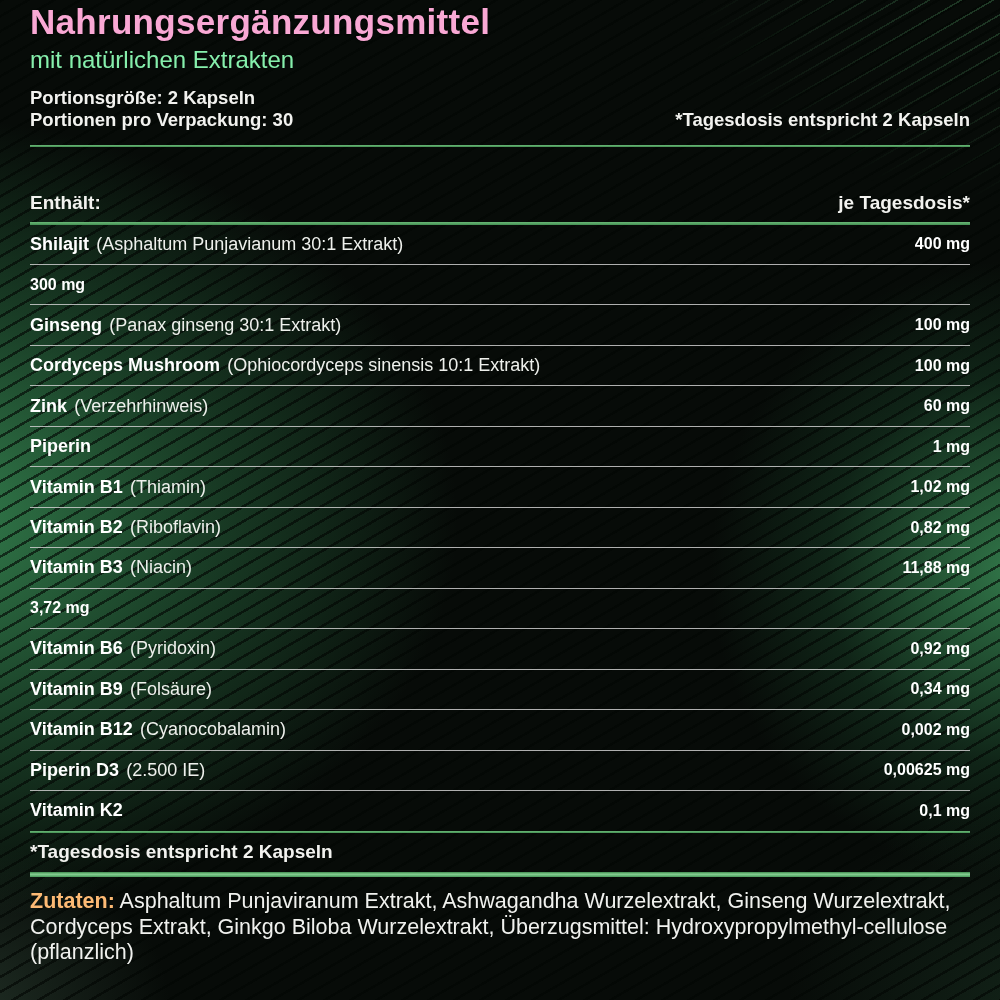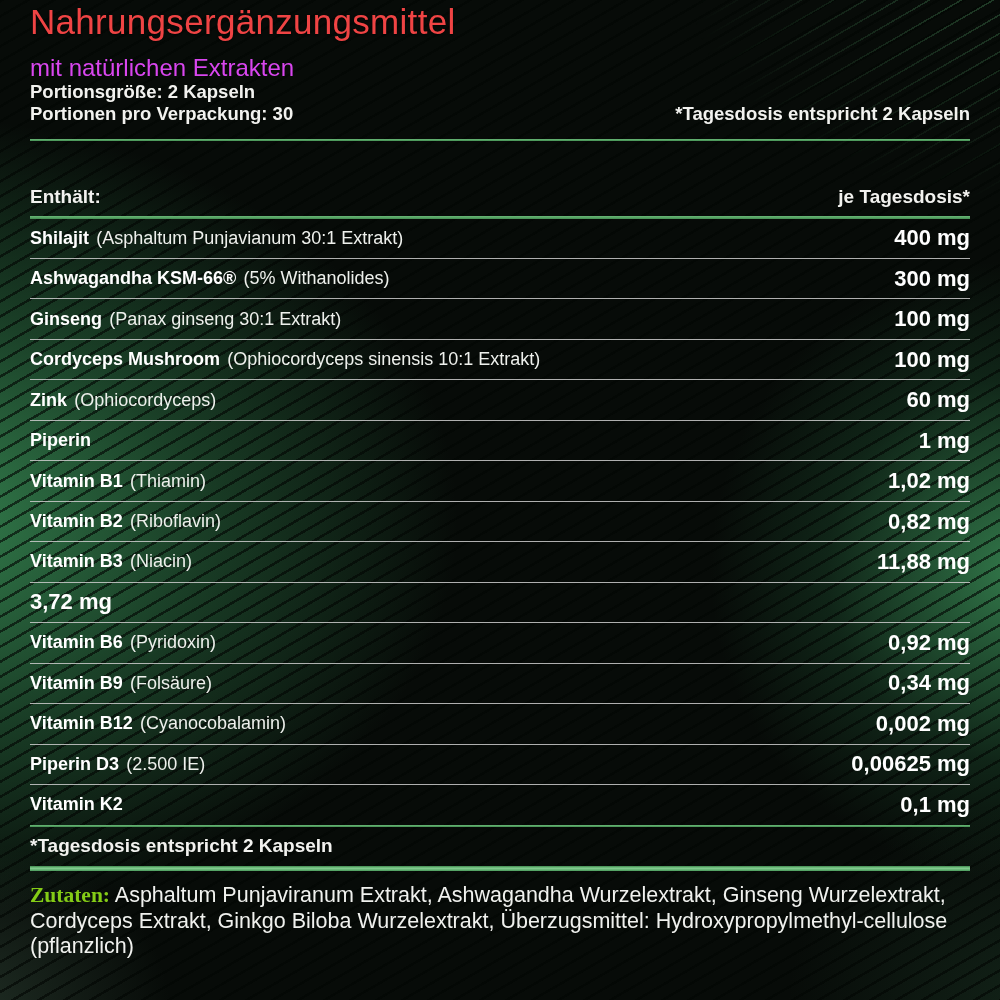--- a/index.html
+++ b/index.html
@@ -22,43 +22,43 @@
   }
   
   .bg-tr{
     position:absolute;inset:0;
     background-image:repeating-linear-gradient(150deg, rgba(90,170,110,0.35) 0px, rgba(90,170,110,0.35) 1.5px, rgba(0,0,0,0) 1.5px, rgba(0,0,0,0) 16px);
     -webkit-mask-image:radial-gradient(ellipse 460px 320px at 101% -2%, #000 0%, rgba(0,0,0,0) 70%);
     mask-image:radial-gradient(ellipse 460px 320px at 101% -2%, #000 0%, rgba(0,0,0,0) 70%);
   }
   .content{position:relative;padding:0 30px;}
   .title{
-    font-size:35px;font-weight:400;letter-spacing:0.3px;line-height:40px;
-    margin:2px 0 12px;color:#ef4444;text-shadow:0 1px 2px rgba(0,0,0,0.6);
+    font-size:35px;font-weight:700;letter-spacing:0.3px;line-height:40px;
+    margin:2px 0 4px;color:#f9a8d4;text-shadow:0 1px 2px rgba(0,0,0,0.6);
   }
-  .subtitle{font-size:24px;font-weight:400;line-height:27px;margin-top:3px;color:#d946ef;}
-  .serving{position:relative;font-weight:700;font-size:18.5px;line-height:22px;}
+  .subtitle{font-size:24px;font-weight:400;line-height:27px;margin-top:3px;color:#86efac;}
+  .serving{position:relative;margin-top:14px;font-weight:700;font-size:18.5px;line-height:22px;}
   .daily-note{position:absolute;right:0;bottom:0;font-weight:700;font-size:18.5px;}
   .hr-green{height:2.5px;background:linear-gradient(180deg,#6ab877 0%,#448f53 100%);}
   .hr-green.first{margin-top:13.5px;}
   .hr-green.thick{height:5px;background:linear-gradient(180deg,#3f8a4e 0%,#85cf92 45%,#4a9a5b 100%);}
   .thead{display:flex;justify-content:space-between;align-items:center;font-weight:700;font-size:19px;line-height:22px;padding:7px 0 8px;margin-top:38px;}
   .rows{display:flex;flex-direction:column;height:606px;}
   .row{
     flex:1;display:flex;align-items:center;justify-content:space-between;gap:20px;
     border-bottom:1.5px solid rgba(205,205,205,0.85);
   }
   .row:last-child{border-bottom:none;text-align:right;}
   .row-label{font-size:18px;line-height:21px;}
   .row-name{font-weight:700;color:#ffffff;}
   .row-detail{font-weight:400;margin-left:0.4em;color:#eef0ec;}
-  .row-amount{font-weight:700;font-size:22px;white-space:nowrap;color:#ffffff;}
+  .row-amount{font-weight:700;font-size:16px;white-space:nowrap;color:#ffffff;}
   .footnote{font-weight:700;font-size:19px;line-height:22px;padding:8px 0 9px;}
   .para{font-size:21.5px;line-height:25.5px;margin:12px 0 0;color:#f0f1ee;font-weight:400;}
-  .para strong{font-weight:700;color:#84cc16;font-family:Liberation Serif, serif;}
+  .para strong{font-weight:700;color:#fdba74;}
   .para.directions{margin-top:22px;}
 </style>
 </head>
 <body>
 
 <div class="label">
   <div class="bg"></div>
   <div class="bg-tr"></div>
 
   <div class="content">
@@ -82,40 +82,37 @@
     <div class="hr-green"></div>
 
     <div class="rows">
         <div class="row">
     <div class="row-label">
       <span class="row-name">Shilajit</span><span class="row-detail">(Asphaltum Punjavianum 30:1 Extrakt)</span>
     </div>
     <div class="row-amount">400 mg</div>
   </div>
         <div class="row">
-    <div class="row-label">
-      <span class="row-name">Ashwagandha KSM-66®</span><span class="row-detail">(5% Withanolides)</span>
-    </div>
     <div class="row-amount">300 mg</div>
   </div>
         <div class="row">
     <div class="row-label">
       <span class="row-name">Ginseng</span><span class="row-detail">(Panax ginseng 30:1 Extrakt)</span>
     </div>
     <div class="row-amount">100 mg</div>
   </div>
         <div class="row">
     <div class="row-label">
       <span class="row-name">Cordyceps Mushroom</span><span class="row-detail">(Ophiocordyceps sinensis 10:1 Extrakt)</span>
     </div>
     <div class="row-amount">100 mg</div>
   </div>
         <div class="row">
     <div class="row-label">
-      <span class="row-name">Zink</span><span class="row-detail">(Ophiocordyceps)</span>
+      <span class="row-name">Zink</span><span class="row-detail">(Verzehrhinweis)</span>
     </div>
     <div class="row-amount">60 mg</div>
   </div>
         <div class="row">
     <div class="row-label">
       <span class="row-name">Piperin</span><span class="row-detail"></span>
     </div>
     <div class="row-amount">1 mg</div>
   </div>
         <div class="row">

